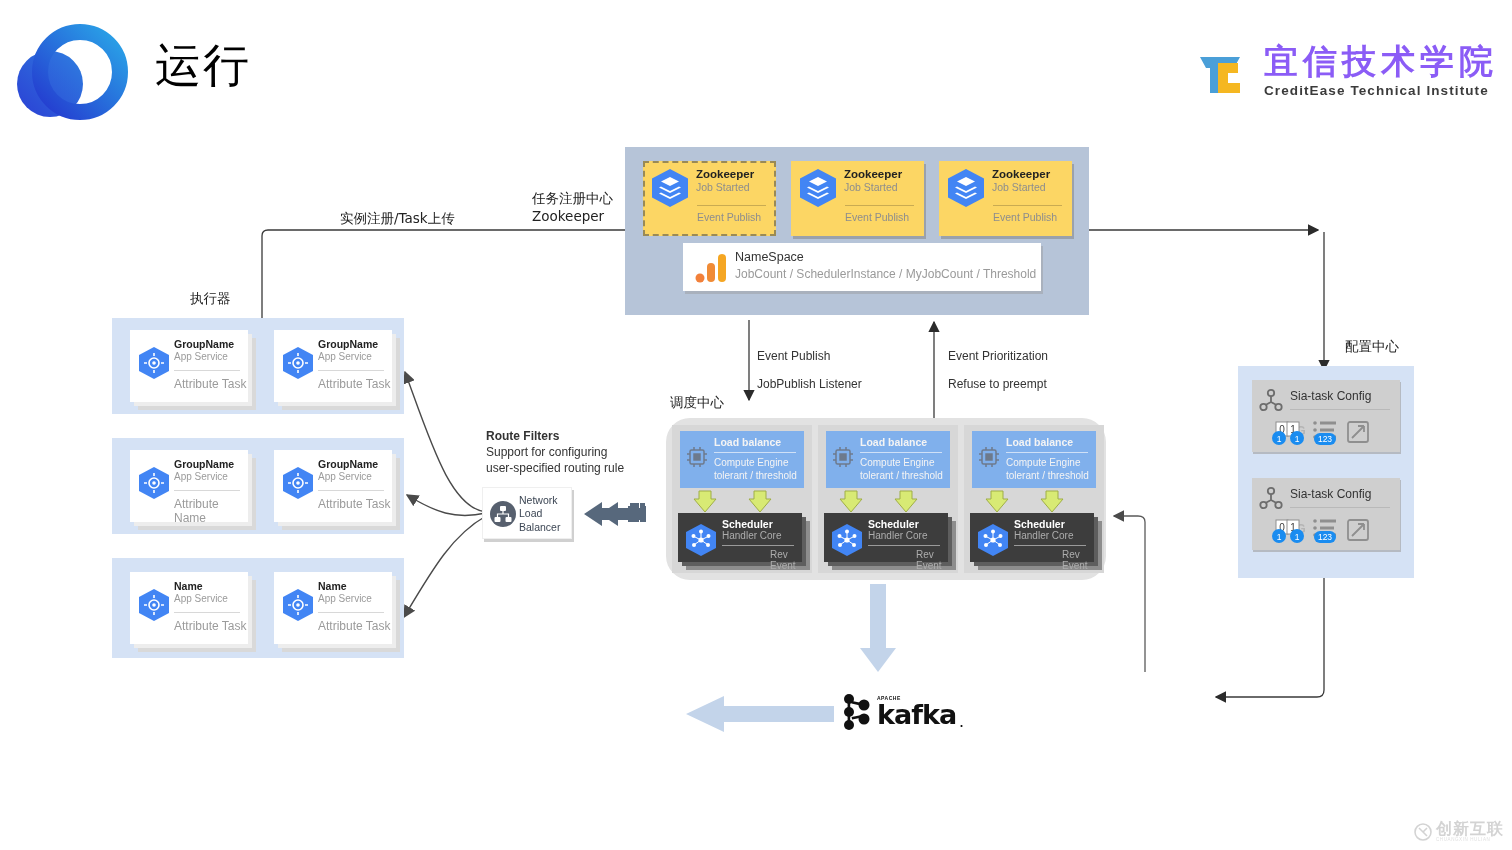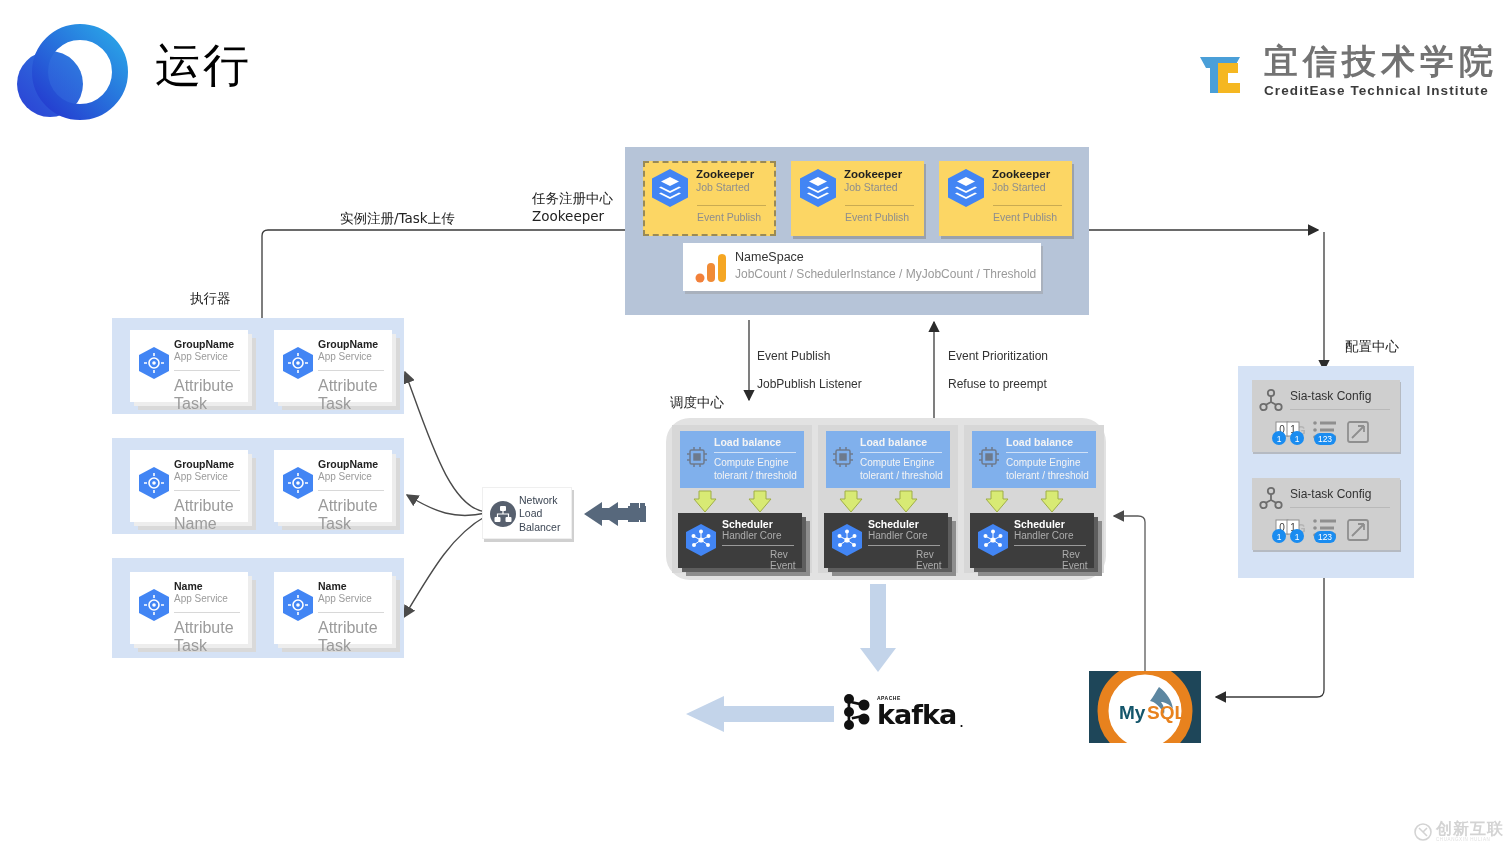--- a/index.html
+++ b/index.html
@@ -9,21 +9,21 @@
     overflow:hidden;position:relative;
   }
   .stage{position:absolute;left:0;top:0;width:1512px;height:850px;}
   .abs{position:absolute;}
 
   
   #header-logo{left:10px;top:22px;width:120px;height:105px;}
   #page-title{left:155px;top:35px;font-size:46px;color:#000;letter-spacing:2px;
     font-family:"DejaVu Sans","Liberation Sans",sans-serif;font-weight:400;}
   #brand-logo{right:14px;top:36px;height:70px;display:flex;align-items:center;gap:14px;}
-  .brand-cn{font-size:34px;color:#737373;letter-spacing:5px;font-weight:700;
+  .brand-cn{font-size:34px;color:#8b5cf6;letter-spacing:5px;font-weight:700;
     font-family:"DejaVu Sans","Liberation Sans",sans-serif;line-height:1;}
   .brand-en{font-size:13.5px;color:#3b3b3b;letter-spacing:1.1px;font-weight:700;
     font-family:"Liberation Sans",sans-serif;margin-top:5px;}
 
   
   .panel-blue{background:#d5e2f5;}
   .panel-grey{background:#b6c4d8;}
   .panel-lgrey{background:#e2e2e2;}
 
   
@@ -49,29 +49,29 @@
     white-space:nowrap;}
 
   
   .exe{width:118px;height:72px;}
   .exe .sh2{position:absolute;left:8px;top:8px;width:100%;height:100%;background:#d9d9d9;}
   .exe .sh1{position:absolute;left:4px;top:4px;width:100%;height:100%;background:#ededed;}
   .exe .face{position:absolute;left:0;top:0;width:100%;height:100%;background:#fff;}
   .exe .title{position:absolute;left:44px;top:8px;font-size:10.5px;font-weight:700;color:#222;}
   .exe .sub{position:absolute;left:44px;top:21px;font-size:10px;color:#9b9b9b;}
   .exe .divider{position:absolute;left:44px;right:8px;top:40px;height:1px;background:#d8d8d8;}
-  .exe .foot{position:absolute;left:44px;top:47px;font-size:16px;color:#9b9b9b;}
+  .exe .foot{position:absolute;left:44px;top:47px;font-size:12px;color:#9b9b9b;}
 
   
   .sched-col{position:absolute;top:425px;width:140px;height:148px;background:#d7d7d7;}
   .lb{position:absolute;left:8px;top:6px;width:124px;height:57px;background:#80b0ec;}
   .lb .t{position:absolute;left:34px;top:5px;font-size:10.5px;color:#f4f4f4;font-weight:600;}
   .lb .d{position:absolute;left:34px;right:8px;top:21px;height:1px;background:#cfe0f7;}
   .lb .s{position:absolute;left:34px;top:26px;font-size:10px;color:#f4f4f4;line-height:1.25;}
-  .sch{position:absolute;left:6px;top:88px;width:124px;height:55px;}
+  .sch{position:absolute;left:6px;top:88px;width:124px;height:49px;}
   .sch .sh2{position:absolute;left:8px;top:8px;width:100%;height:100%;background:#8d8d8d;}
   .sch .sh1{position:absolute;left:4px;top:4px;width:100%;height:100%;background:#5e5e5e;}
   .sch .face{position:absolute;left:0;top:0;width:100%;height:100%;background:#3d3d3d;}
   .sch .t{position:absolute;left:44px;top:5px;font-size:10.5px;color:#fff;font-weight:700;}
   .sch .s{position:absolute;left:44px;top:17px;font-size:10px;color:#adadad;}
   .sch .d{position:absolute;left:44px;right:8px;top:32px;height:1px;background:#9a9a9a;}
   .sch .f{position:absolute;left:44px;top:36px;font-size:10px;color:#adadad;padding-left:48px;}
 
   
   .cfg{position:absolute;width:148px;height:72px;background:#cfcfcf;
@@ -367,20 +367,25 @@
           </g>
         </svg>
       </span>
       <div class="title">Name</div>
       <div class="sub">App Service</div>
       <div class="divider"></div>
       <div class="foot">Attribute Task</div>
     </div>
   </div>
 
+  <div class="abs" style="left:486px;top:428px;line-height:1.35;">
+    <div class="lbl-en lbl-bold">Route Filters</div>
+    <div class="lbl-en">Support for configuring</div>
+    <div class="lbl-en">user-specified routing rule</div>
+  </div>
 
   <div class="abs" id="nlb-card">
     <span class="abs" style="left:6px;top:12px;">
       <svg width="28" height="28" viewBox="0 0 28 28">
         <circle cx="14" cy="14" r="13" fill="#57606e"></circle>
         <g fill="#fff">
           <rect x="11" y="6" width="6" height="5" rx="1"></rect>
           <rect x="5.5" y="17" width="6" height="5" rx="1"></rect>
           <rect x="16.5" y="17" width="6" height="5" rx="1"></rect>
         </g>
@@ -668,33 +673,20 @@
         </g>
       </svg>
     </span>
     <span style="display:flex;flex-direction:column;line-height:1;">
       <span style="font-size:5px;color:#111;letter-spacing:.5px;font-weight:700;">APACHE</span>
       <span style="font-size:27px;color:#111;font-weight:700;letter-spacing:-1px;font-family:'DejaVu Sans',sans-serif;">kafka</span>
     </span>
     <span style="font-size:18px;color:#111;align-self:flex-end;">.</span>
   </div>
 
-  <div class="abs" style="left:1089px;top:671px;width:112px;height:72px;background:#1e4659;overflow:hidden;">
-    <span class="abs" style="left:0;top:0;">
-      <svg width="112" height="72" viewBox="0 0 112 72">
-        <circle cx="56" cy="40" r="42" fill="#fff"></circle>
-        <circle cx="56" cy="40" r="42" fill="none" stroke="#e8821e" stroke-width="11"></circle>
-        <circle cx="56" cy="40" r="31" fill="#fff"></circle>
-        <path d="M70 16 c8 6 13 14 14 22 c-4 -5 -8 -7 -12 -7 c3 4 4 8 3 12 c-4 -8 -9 -12 -14 -13 c4 -5 6 -10 9 -14 z" fill="#5d87a1"></path>
-        <text x="30" y="48" font-size="19" font-weight="700" fill="#14566b" font-family="Liberation Sans, sans-serif">My</text>
-        <text x="58" y="48" font-size="19" font-weight="700" fill="#e8821e" font-family="Liberation Sans, sans-serif">SQL</text>
-        <circle cx="95" cy="45" r="2" fill="#e8821e"></circle>
-      </svg>
-    </span>
-  </div>
 
   <div class="abs" id="watermark">
     <span>
       <svg width="18" height="18" viewBox="0 0 18 18">
         <circle cx="9" cy="9" r="8" fill="none" stroke="#b0b0b0" stroke-width="1.6"></circle>
         <path d="M5 5 L13 13 M13 5 L9.5 8.5" stroke="#b0b0b0" stroke-width="1.6" fill="none"></path>
       </svg>
     </span>
     <span style="display:flex;flex-direction:column;">
       <span class="wm-cn">创新互联</span>

